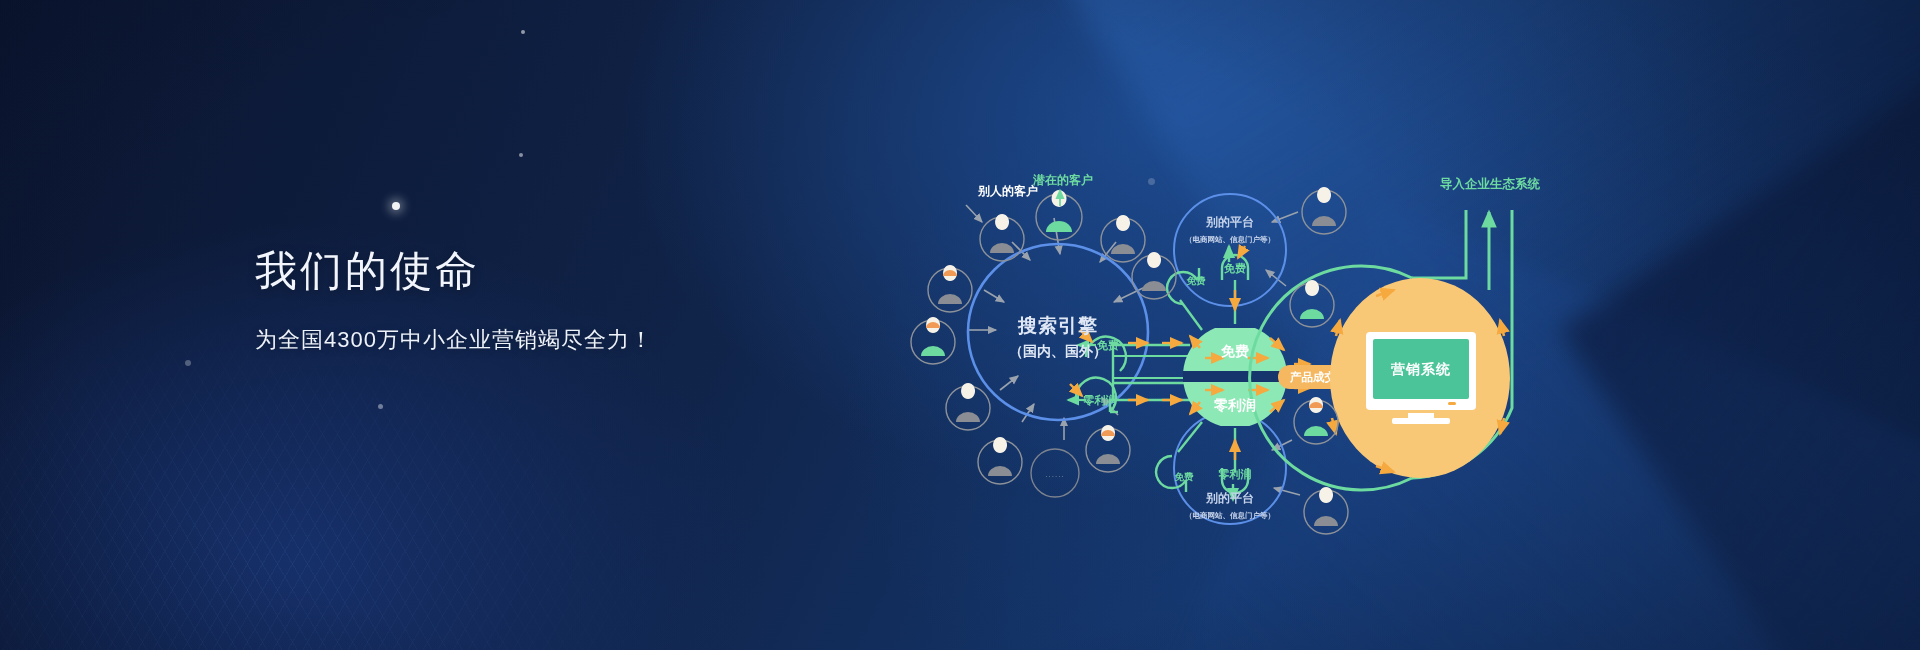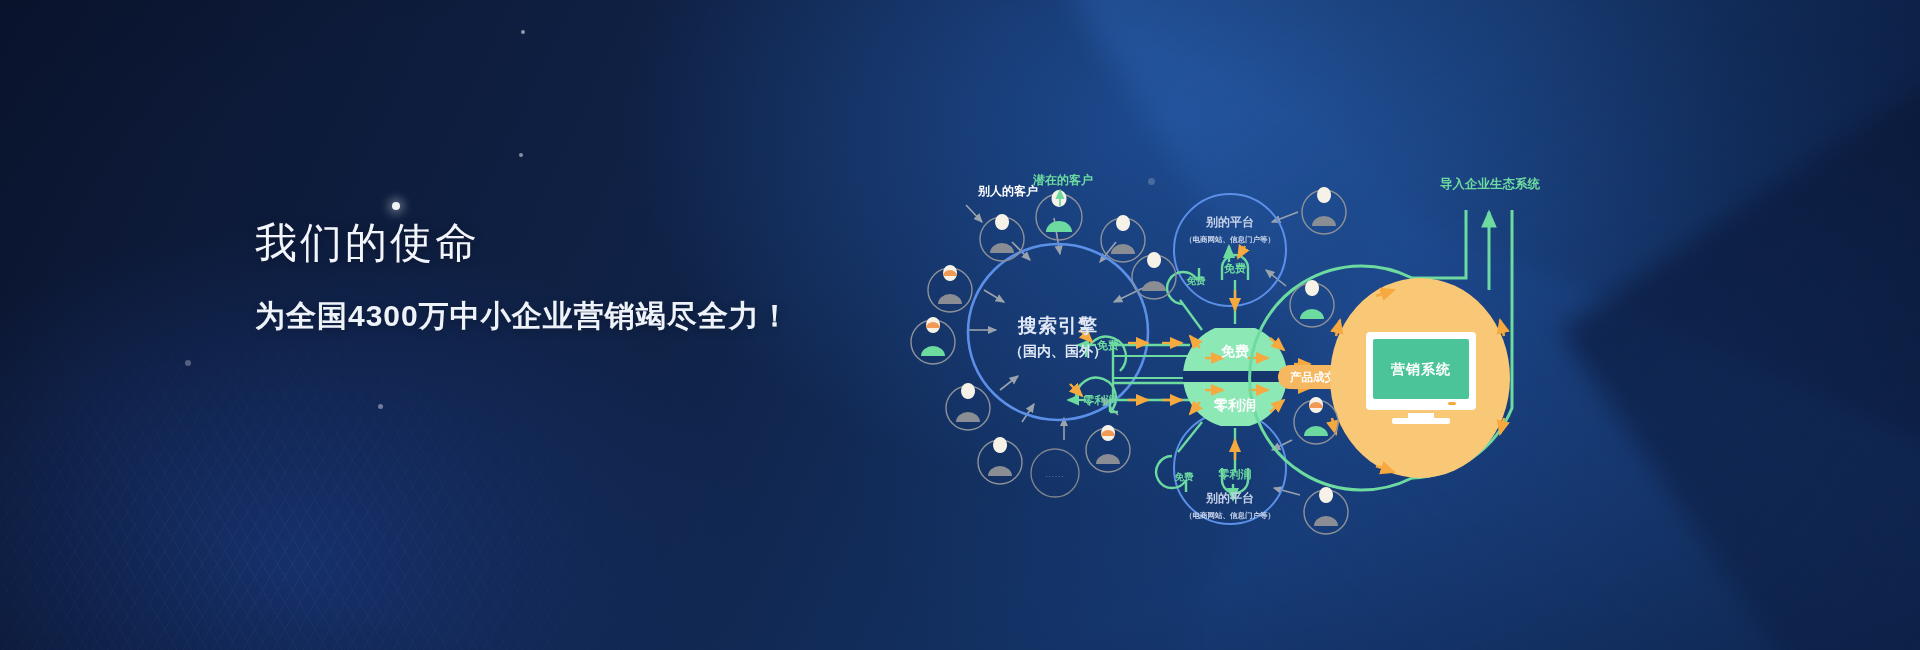--- a/index.html
+++ b/index.html
@@ -52,24 +52,25 @@
   
   .spark{position:absolute;border-radius:50%;background:#fff;}
   .spark.glow{box-shadow:0 0 10px 4px rgba(255,255,255,.35);}
 
   
   .hero{position:absolute;left:255px;top:222px;}
   .hero-title{
     font-size:42px;color:#f2f5fb;letter-spacing:3px;font-weight:400;
     line-height:1;white-space:nowrap;
     text-shadow:0 2px 10px rgba(0,0,0,.35);
+    margin-top:28px;
   }
   .hero-sub{
-    margin-top:37px;font-size:30px;color:#eef2f9;letter-spacing:1px;
-    line-height:1;white-space:nowrap;font-weight:700;
+    margin-top:37px;font-size:22px;color:#eef2f9;letter-spacing:1px;
+    line-height:1;white-space:nowrap;font-weight:400;
     text-shadow:0 2px 8px rgba(0,0,0,.3);
   }
 
   
   .diagram{position:absolute;left:900px;top:150px;width:720px;height:400px;}
   .diagram svg{display:block;width:720px;height:400px;overflow:visible;}
   .lbl{font-family:"Liberation Sans","DejaVu Sans",sans-serif;}
 </style>
 </head>
 <body>

